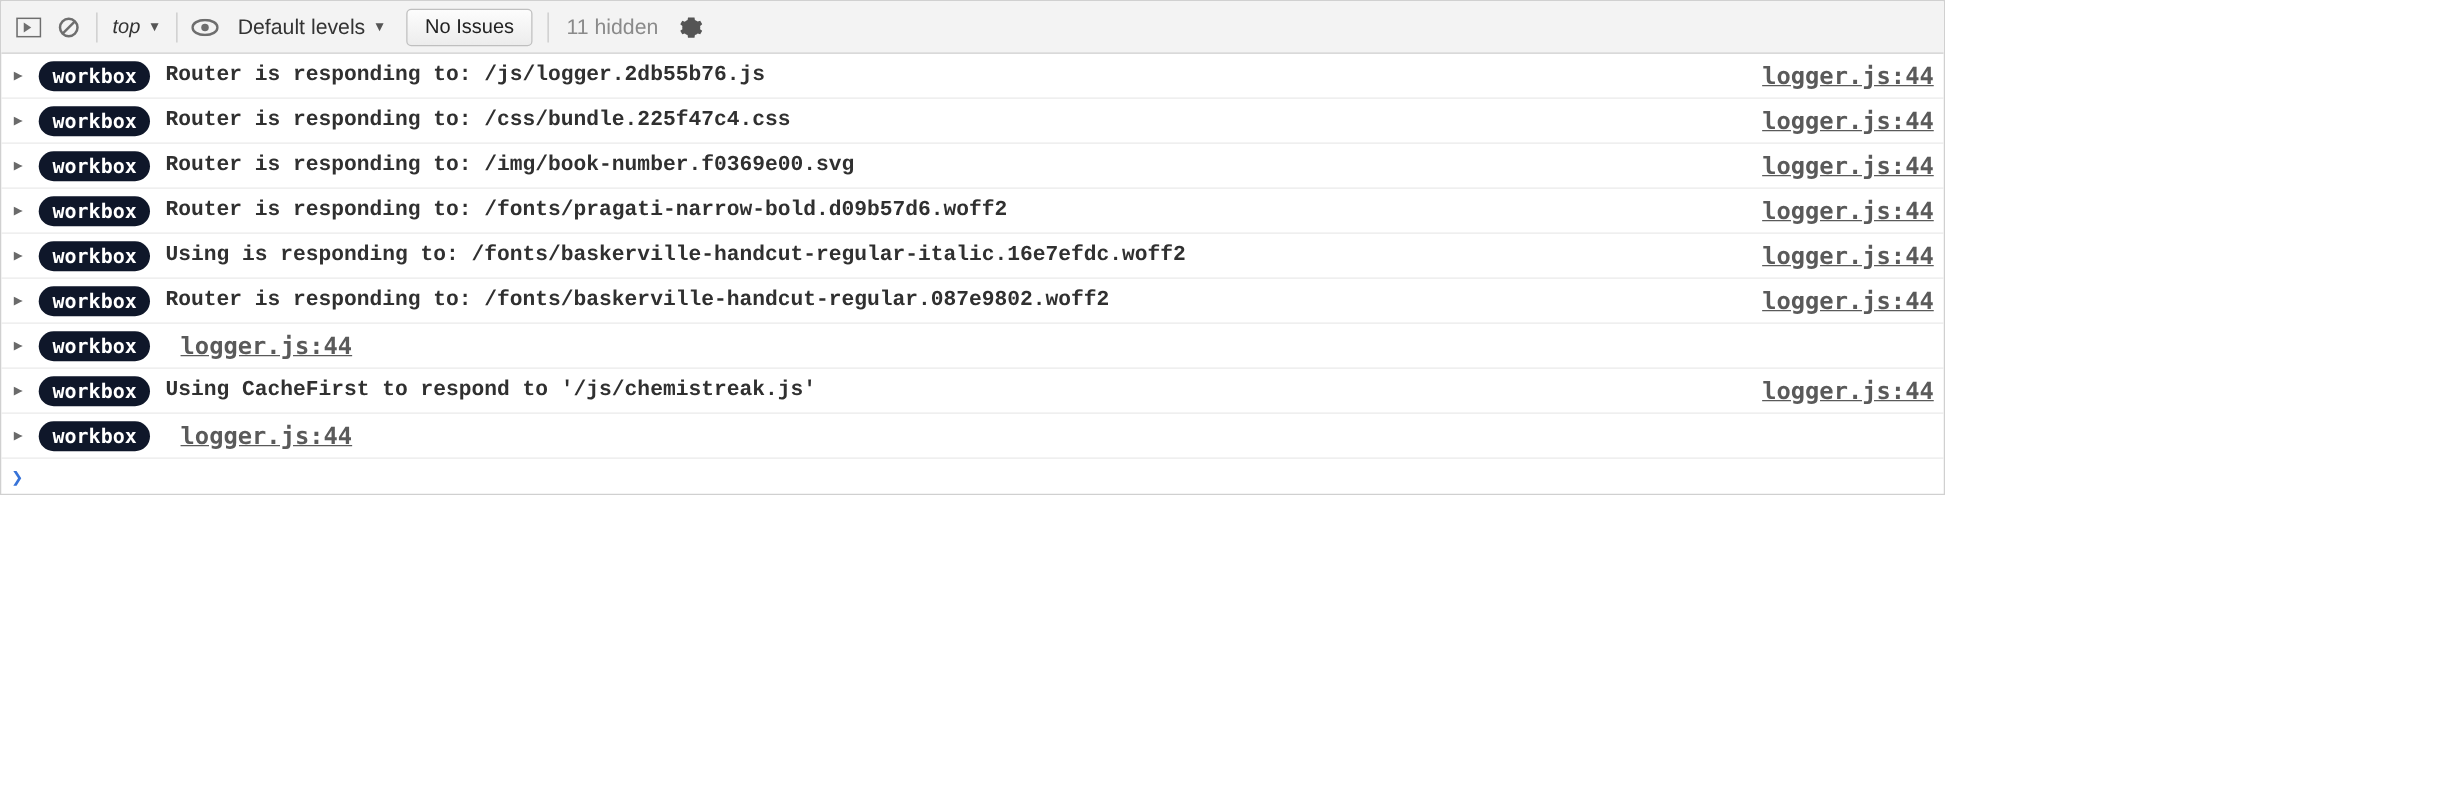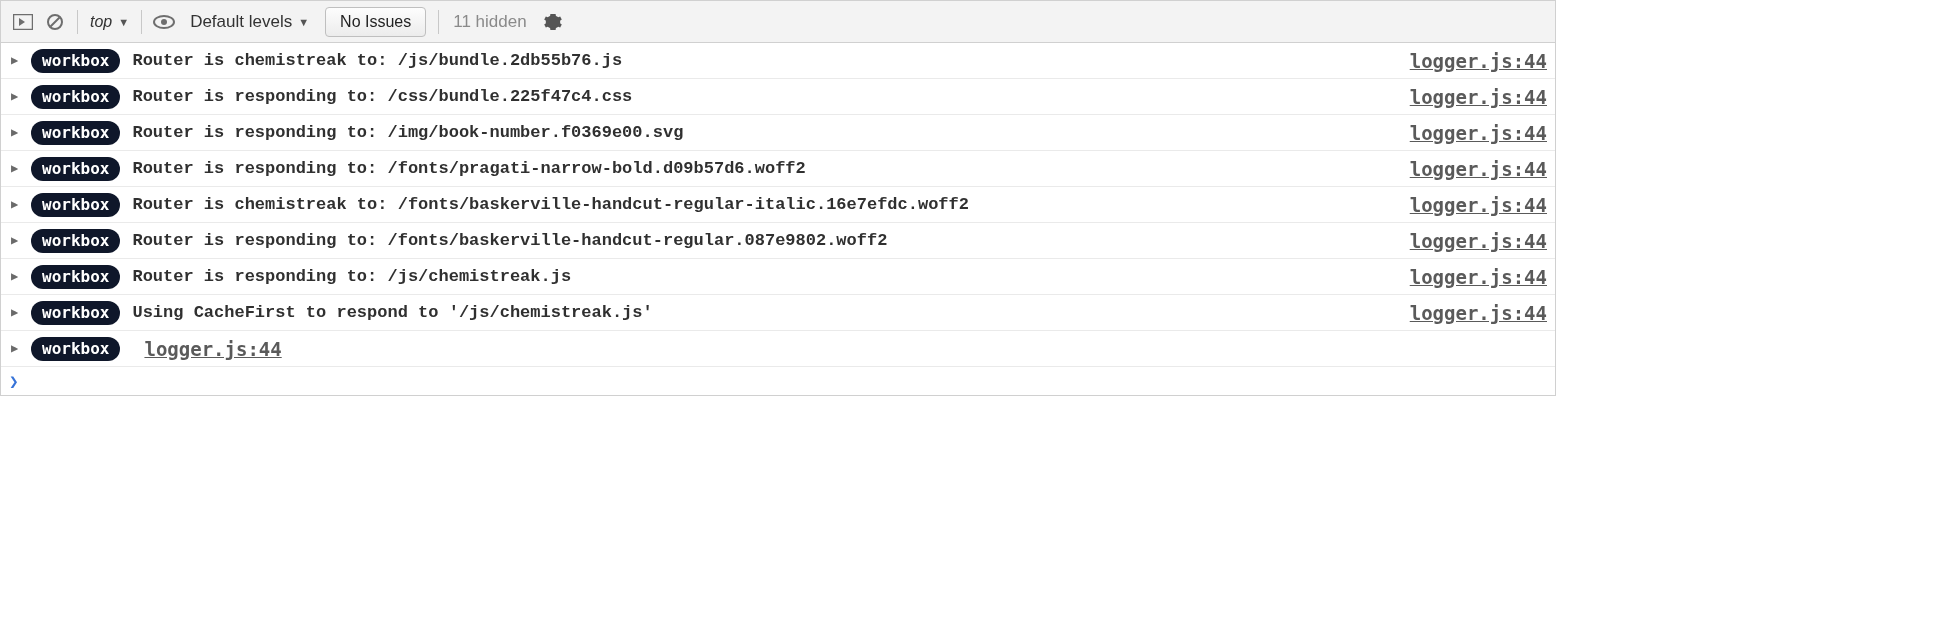--- a/index.html
+++ b/index.html
@@ -186,21 +186,21 @@
     <svg width="18" height="18" viewBox="0 0 18 18">
         <path fill="#555" d="M9 11.5A2.5 2.5 0 1 0 9 6.5a2.5 2.5 0 0 0 0 5zm7.2-2.5c0-.45-.04-.88-.12-1.3l1.7-1.32-1.6-2.77-2 .68a6.5 6.5 0 0 0-2.25-1.3L11.6.9H6.4l-.33 2.1a6.5 6.5 0 0 0-2.25 1.3l-2-.68L.22 6.38l1.7 1.32c-.08.42-.12.85-.12 1.3s.04.88.12 1.3L.22 11.62l1.6 2.77 2-.68c.67.56 1.43 1 2.25 1.3l.33 2.1h5.2l.33-2.1a6.5 6.5 0 0 0 2.25-1.3l2 .68 1.6-2.77-1.7-1.32c.08-.42.12-.85.12-1.3z"></path>
       </svg>
   </div>
 </div>
 
 <div class="log-list" id="log-list">
     <div class="log-row">
       <span class="disclosure">▶</span>
       <span class="badge">workbox</span>
-      <span class="msg">Router is chemistreak to: /js/bundle.2db55b76.js</span>
+      <span class="msg">Router is responding to: /js/logger.2db55b76.js</span>
       <a class="source-link">logger.js:44</a>
     </div>
     <div class="log-row">
       <span class="disclosure">▶</span>
       <span class="badge">workbox</span>
       <span class="msg">Router is responding to: /css/bundle.225f47c4.css</span>
       <a class="source-link">logger.js:44</a>
     </div>
     <div class="log-row">
       <span class="disclosure">▶</span>
@@ -210,33 +210,32 @@
     </div>
     <div class="log-row">
       <span class="disclosure">▶</span>
       <span class="badge">workbox</span>
       <span class="msg">Router is responding to: /fonts/pragati-narrow-bold.d09b57d6.woff2</span>
       <a class="source-link">logger.js:44</a>
     </div>
     <div class="log-row">
       <span class="disclosure">▶</span>
       <span class="badge">workbox</span>
-      <span class="msg">Router is chemistreak to: /fonts/baskerville-handcut-regular-italic.16e7efdc.woff2</span>
+      <span class="msg">Using is responding to: /fonts/baskerville-handcut-regular-italic.16e7efdc.woff2</span>
       <a class="source-link">logger.js:44</a>
     </div>
     <div class="log-row">
       <span class="disclosure">▶</span>
       <span class="badge">workbox</span>
       <span class="msg">Router is responding to: /fonts/baskerville-handcut-regular.087e9802.woff2</span>
       <a class="source-link">logger.js:44</a>
     </div>
     <div class="log-row">
       <span class="disclosure">▶</span>
       <span class="badge">workbox</span>
-      <span class="msg">Router is responding to: /js/chemistreak.js</span>
       <a class="source-link">logger.js:44</a>
     </div>
     <div class="log-row">
       <span class="disclosure">▶</span>
       <span class="badge">workbox</span>
       <span class="msg">Using CacheFirst to respond to '/js/chemistreak.js'</span>
       <a class="source-link">logger.js:44</a>
     </div>
     <div class="log-row">
       <span class="disclosure">▶</span>

